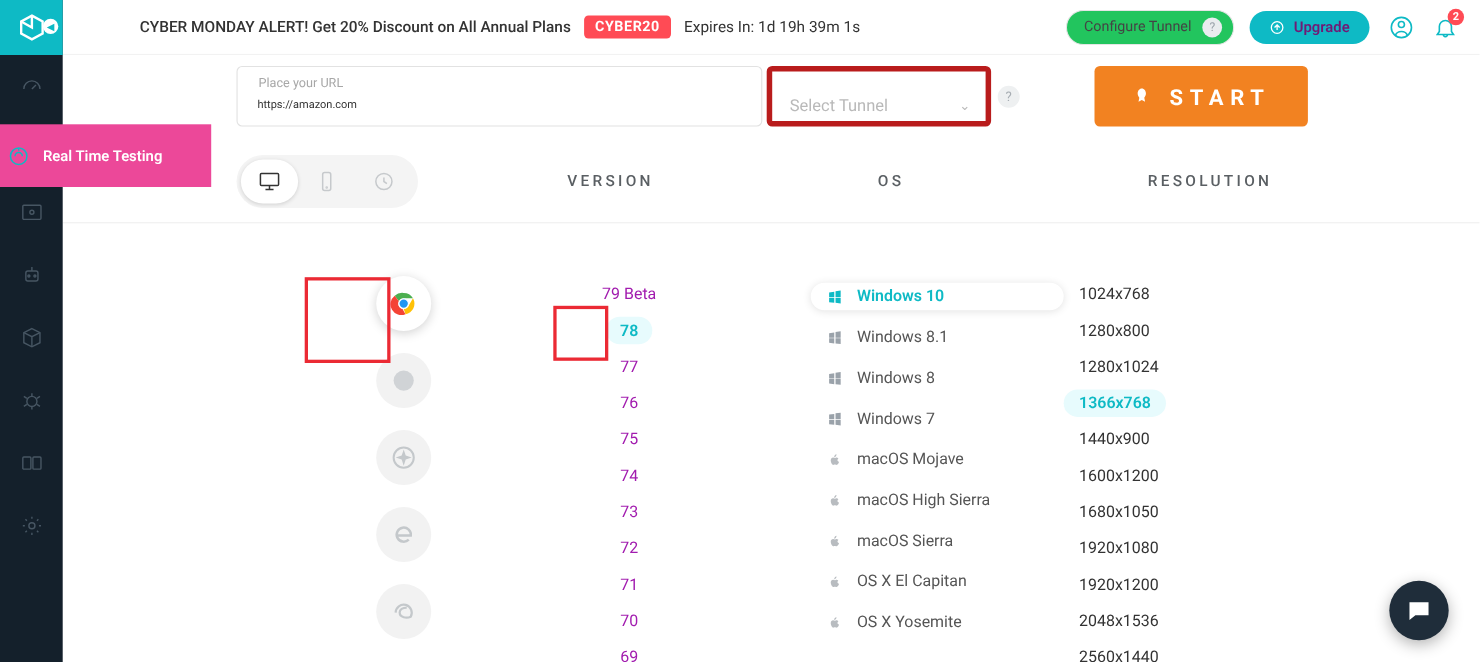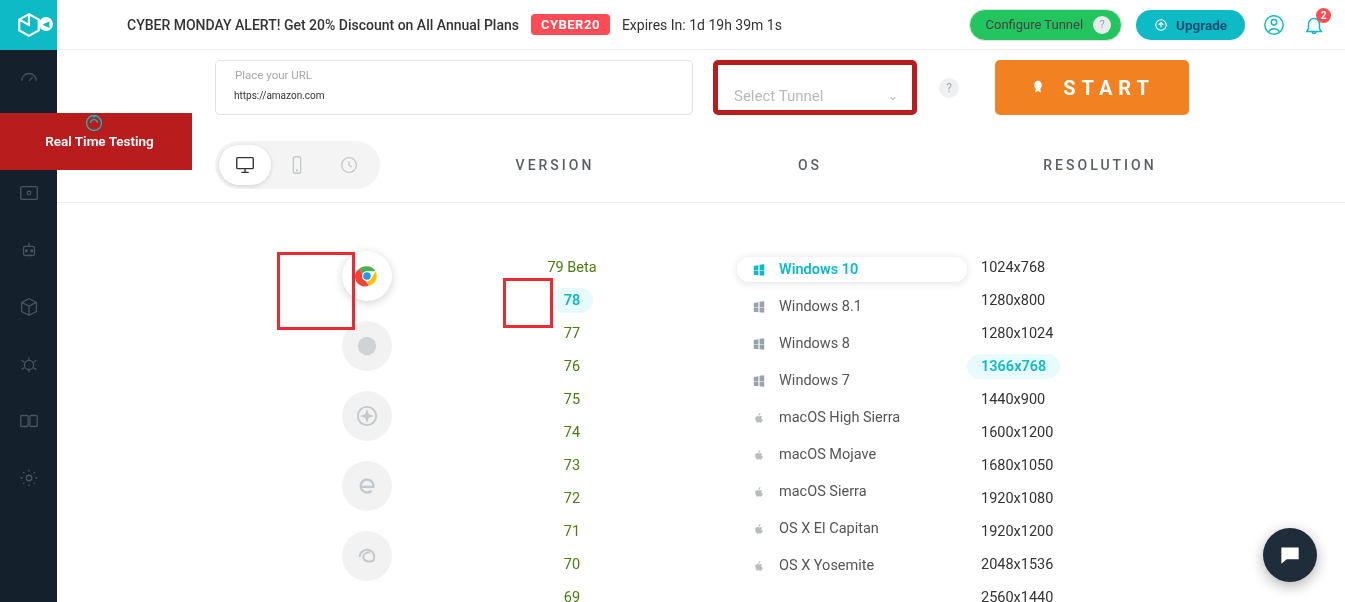--- a/index.html
+++ b/index.html
@@ -23,22 +23,22 @@
     font-size: 9px; color: #0ebac5;
   }
   .sidebar-item {
     width: 57px; height: 57px; display: flex; align-items: center; justify-content: center;
     color: #5b6b79;
   }
   .sidebar-item svg { width: 22px; height: 22px; stroke: #475663; fill: none; stroke-width: 1.4; }
   
   .sidebar-overflow-row {
     position: absolute; left: 0; top: 113px; height: 57px; width: 192px;
-    background: #b91c1c; color: #fff; display: flex; align-items: center;
-    padding-left: 7px; font-size: 13.5px; font-weight: 600; z-index: 6; flex-direction: column;
+    background: #ec4899; color: #fff; display: flex; align-items: center;
+    padding-left: 7px; font-size: 13.5px; font-weight: 600; z-index: 6;
   }
   .sidebar-overflow-row svg { stroke: #0ebac5; fill:none; stroke-width:1.6; width:20px; height:20px; margin-right:12px;}
 
   
   .topbar {
     position: absolute; left: 57px; right: 0; top: 0; height: 50px;
     display: flex; align-items: center; padding: 0 20px 0 70px;
     font-size: 14px; color: #333;
     border-bottom: 1px solid #f2f2f2;
     background: #fff; z-index:3;
@@ -52,36 +52,36 @@
   .topbar-spacer { flex: 1; }
   .configure-btn {
     border: 1px solid #e5e5e5; border-radius: 18px; padding: 6px 10px 6px 16px;
     display: flex; align-items: center; font-size: 13px; color: #444; background:#22c55e;
   }
   .configure-q {
     background: #e9ecef; color: #9aa2aa; width: 18px; height: 18px; border-radius: 50%;
     display: inline-flex; align-items: center; justify-content: center; font-size: 11px; margin-left: 10px;
   }
   .upgrade-btn {
-    background: #0ebac5; color: #0c4a6e; border-radius: 18px; padding: 7px 18px;
+    background: #0ebac5; color: #701a75; border-radius: 18px; padding: 7px 18px;
     display: flex; align-items: center; font-size: 13.5px; font-weight: 600; margin-left: 14px;
   }
   .upgrade-btn svg{ width:14px;height:14px; stroke:#fff; fill:none; stroke-width:2; margin-right:8px;}
   .top-icon { margin-left: 18px; display:flex; align-items:center; position:relative;}
   .top-icon svg { width: 22px; height: 22px; stroke: #0ebac5; fill: none; stroke-width: 1.6; }
   .notif-badge {
     position: absolute; top: -6px; right: -6px; background: #ff4b55; color:#fff;
     font-size: 10px; font-weight:700; width:15px; height:15px; border-radius:50%;
     display:flex; align-items:center; justify-content:center;
   }
 
   
   .control-row {
     position: absolute; left: 57px; right: 0; top: 50px; height: 75px;
-    display: flex; align-items: center; padding: 10px 20px 10px 158px; gap: 18px;
+    display: flex; align-items: center; padding: 10px 20px 10px 158px; gap: 2px;
     z-index:2;
   }
   .url-group { position: relative; flex: 0 0 478px; }
   .url-label {
     position: absolute; top: 8px; left: 20px; font-size: 11.5px; color: #a7a7a7;
   }
   .url-input {
     width: 100%; height: 55px; border: 1px solid #e2e2e2; border-radius: 5px;
     padding: 22px 18px 6px 18px; font-size: 10px; color: #333; outline:none;
   }
@@ -137,21 +137,21 @@
   .browser-btn {
     width:50px;height:50px;border-radius:50%;background:#f2f2f2;
     display:flex;align-items:center;justify-content:center;position:relative;
   }
   .browser-btn.active{ background:#fff; box-shadow:0 2px 10px rgba(0,0,0,.18);}
   .red-box{ position:absolute; border:3px solid #eb2a34; }
   .red-box.b1{ left:277px; top:252px; width:78px; height:78px; z-index:4;}
   .red-box.b2{ left:503px; top:278px; width:50px; height:50px; z-index:4;}
 
   .version-col { width: 230px; display:flex; flex-direction:column; align-items:center; gap:8px; padding-top:4px;}
-  .v-item { font-size:14.5px; color:#4d7c0f; padding:4px 12px; border-radius:14px; min-width:42px; text-align:center;}
+  .v-item { font-size:14.5px; color:#a21caf; padding:4px 12px; border-radius:14px; min-width:42px; text-align:center;}
   .v-item.active{ background:#e7fbfd; color:#0ebac5; font-weight:600;}
 
   .os-col { width: 280px; display:flex; flex-direction:column; gap:12px; padding-top:6px; padding-left:50px;}
   .os-item{
     display:flex; align-items:center; gap:12px; font-size:14.5px; color:#555;
     padding:4px 14px; border-radius:18px;
   }
   .os-item.active{ background:#fff; box-shadow:0 1px 8px rgba(0,0,0,.12); color:#0ebac5; font-weight:600;}
   .os-item .os-ico{ width:16px; display:inline-flex; justify-content:center;}
   .os-item .os-ico svg{width:14px;height:14px;}
@@ -401,29 +401,29 @@
           </svg>
         </span>
         <span>Windows 7</span>
       </div>
       <div class="os-item mac">
         <span class="os-ico">
           <svg viewBox="0 0 24 24">
             <path d="M16 13c0-2 1.5-3 1.5-3s-1-1.5-2.8-1.5c-1.3 0-2 .8-2.7.8s-1.5-.8-2.7-.8C7.2 8.5 5.5 10 5.5 13c0 3.3 2.3 7 3.8 7 .9 0 1.3-.6 2.7-.6s1.7.6 2.7.6c1.6 0 3.8-3.7 3.8-5 0 0-2.5-.7-2.5-2zM13.5 6.5c.7-.9 1.2-2 1-3-1 .1-2 .7-2.7 1.5-.6.8-1.1 1.9-.9 3 1 0 2-.6 2.6-1.5z"></path>
           </svg>
         </span>
+        <span>macOS Mojave</span>
+      </div>
+      <div class="os-item mac">
+        <span class="os-ico">
+          <svg viewBox="0 0 24 24">
+            <path d="M16 13c0-2 1.5-3 1.5-3s-1-1.5-2.8-1.5c-1.3 0-2 .8-2.7.8s-1.5-.8-2.7-.8C7.2 8.5 5.5 10 5.5 13c0 3.3 2.3 7 3.8 7 .9 0 1.3-.6 2.7-.6s1.7.6 2.7.6c1.6 0 3.8-3.7 3.8-5 0 0-2.5-.7-2.5-2zM13.5 6.5c.7-.9 1.2-2 1-3-1 .1-2 .7-2.7 1.5-.6.8-1.1 1.9-.9 3 1 0 2-.6 2.6-1.5z"></path>
+          </svg>
+        </span>
         <span>macOS High Sierra</span>
-      </div>
-      <div class="os-item mac">
-        <span class="os-ico">
-          <svg viewBox="0 0 24 24">
-            <path d="M16 13c0-2 1.5-3 1.5-3s-1-1.5-2.8-1.5c-1.3 0-2 .8-2.7.8s-1.5-.8-2.7-.8C7.2 8.5 5.5 10 5.5 13c0 3.3 2.3 7 3.8 7 .9 0 1.3-.6 2.7-.6s1.7.6 2.7.6c1.6 0 3.8-3.7 3.8-5 0 0-2.5-.7-2.5-2zM13.5 6.5c.7-.9 1.2-2 1-3-1 .1-2 .7-2.7 1.5-.6.8-1.1 1.9-.9 3 1 0 2-.6 2.6-1.5z"></path>
-          </svg>
-        </span>
-        <span>macOS Mojave</span>
       </div>
       <div class="os-item mac">
         <span class="os-ico">
           <svg viewBox="0 0 24 24">
             <path d="M16 13c0-2 1.5-3 1.5-3s-1-1.5-2.8-1.5c-1.3 0-2 .8-2.7.8s-1.5-.8-2.7-.8C7.2 8.5 5.5 10 5.5 13c0 3.3 2.3 7 3.8 7 .9 0 1.3-.6 2.7-.6s1.7.6 2.7.6c1.6 0 3.8-3.7 3.8-5 0 0-2.5-.7-2.5-2zM13.5 6.5c.7-.9 1.2-2 1-3-1 .1-2 .7-2.7 1.5-.6.8-1.1 1.9-.9 3 1 0 2-.6 2.6-1.5z"></path>
           </svg>
         </span>
         <span>macOS Sierra</span>
       </div>
       <div class="os-item mac">

